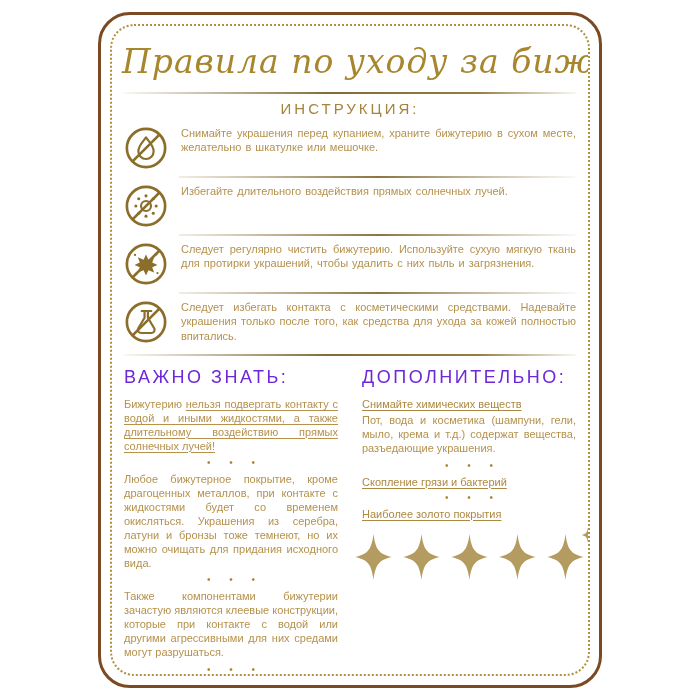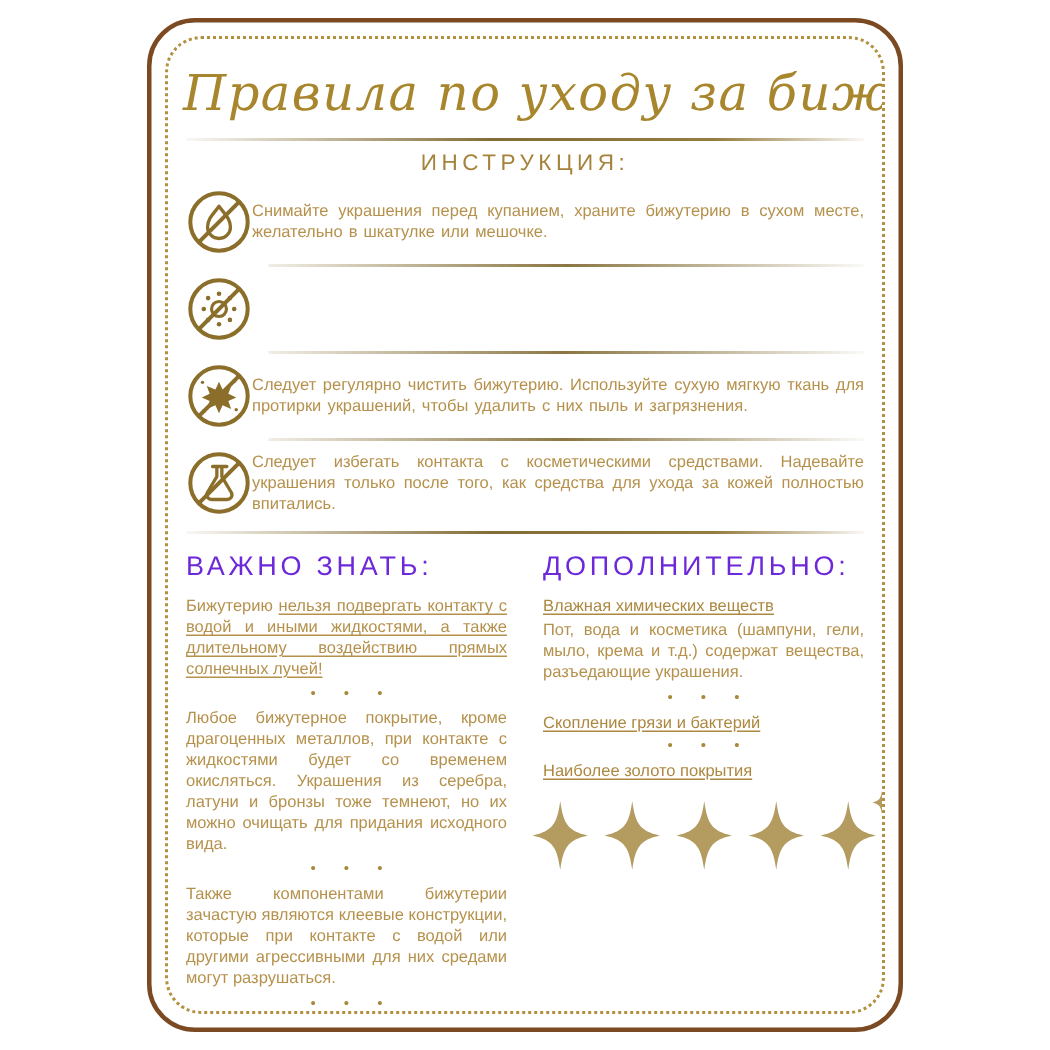--- a/index.html
+++ b/index.html
@@ -26,21 +26,21 @@
     height: 2px; border: none; margin: 11px 2px 6px;
     background: linear-gradient(90deg, rgba(138,110,42,0.05), rgba(108,82,20,0.85) 45%, rgba(138,110,42,0.9) 78%, rgba(138,110,42,0.05));
   }
   .rule-main { margin: 9px 2px 9px; }
 
   .instr-head {
     font-size: 15px; font-weight: normal; color: #a5833c;
     letter-spacing: 3px; text-align: center; margin: 2px 0 8px;
   }
 
-  .item { display: flex; align-items: center; min-height: 46px; padding: 1px 2px; }
+  .item { display: flex; align-items: flex-start; gap: 13px; min-height: 46px; padding: 1px 2px; }
   .icon-wrap { flex: 0 0 44px; width: 44px; height: 44px; color: #8a6e2a; }
   .icon-wrap svg { display: block; width: 44px; height: 44px; }
   .item p {
     flex: 1; font-size: 11px; line-height: 1.3; color: #b5914c;
     text-align: justify; word-spacing: 1px;
   }
   .item-sep {
     height: 2px; margin: 5px 2px 5px 57px;
     background: linear-gradient(90deg, rgba(138,110,42,0.12), rgba(110,84,20,0.8) 50%, rgba(138,110,42,0.04));
   }
@@ -104,20 +104,21 @@
             <circle cx="33.6" cy="23" r="1.6"></circle>
               <circle cx="30.6" cy="30.6" r="1.6"></circle>
             <circle cx="23" cy="33.6" r="1.6"></circle>
               <circle cx="15.4" cy="30.6" r="1.6"></circle>
             <circle cx="12.4" cy="23" r="1.6"></circle>
               <circle cx="15.4" cy="15.4" r="1.6"></circle>
           </g>
           <line x1="9.5" y1="36.5" x2="36.5" y2="9.5" stroke-width="2.8"></line>
         </svg>
       </span>
+      <p>Избегайте длительного воздействия прямых солнечных лучей.</p>
     </div>
     <div class="item-sep"></div>
 
     <div class="item">
       <span class="icon-wrap">
         <svg viewBox="0 0 46 46" fill="none" stroke="currentColor">
           <circle cx="23" cy="23" r="20" stroke-width="2.8"></circle>
           <path d="M23 13 L25.5 18.5 L31.5 16 L29.5 21.5 L35 24 L29.5 26.5 L31.5 32 L25.5 29.5 L23 35 L20.5 29.5 L14.5 32 L16.5 26.5 L11 24 L16.5 21.5 L14.5 16 L20.5 18.5 Z" fill="currentColor" stroke="none"></path>
           <g fill="currentColor" stroke="none">
             <circle cx="33.5" cy="12.8" r="1.4"></circle>
@@ -155,21 +156,21 @@
         <div class="dots">• • •</div>
         <p>Также компонентами бижутерии зачастую являются клеевые конструкции, которые при контакте с водой или другими агрессивными для них средами могут разрушаться.</p>
         <div class="dots">• • •</div>
 
       </div>
 
       <div class="col">
         <h2>ДОПОЛНИТЕЛЬНО:</h2>
 
         <div class="section">
-          <h3 class="sub">Влажная химических веществ</h3>
+          <h3 class="sub">Снимайте химических веществ</h3>
           <p>Пот, вода и косметика (шампуни, гели, мыло, крема и т.д.) содержат вещества, разъедающие украшения.</p>
         </div>
         <div class="dots">• • •</div>
 
         <div class="section">
           <h3 class="sub">Скопление грязи и бактерий</h3>
         </div>
         <div class="dots">• • •</div>
 
         <div class="section">

